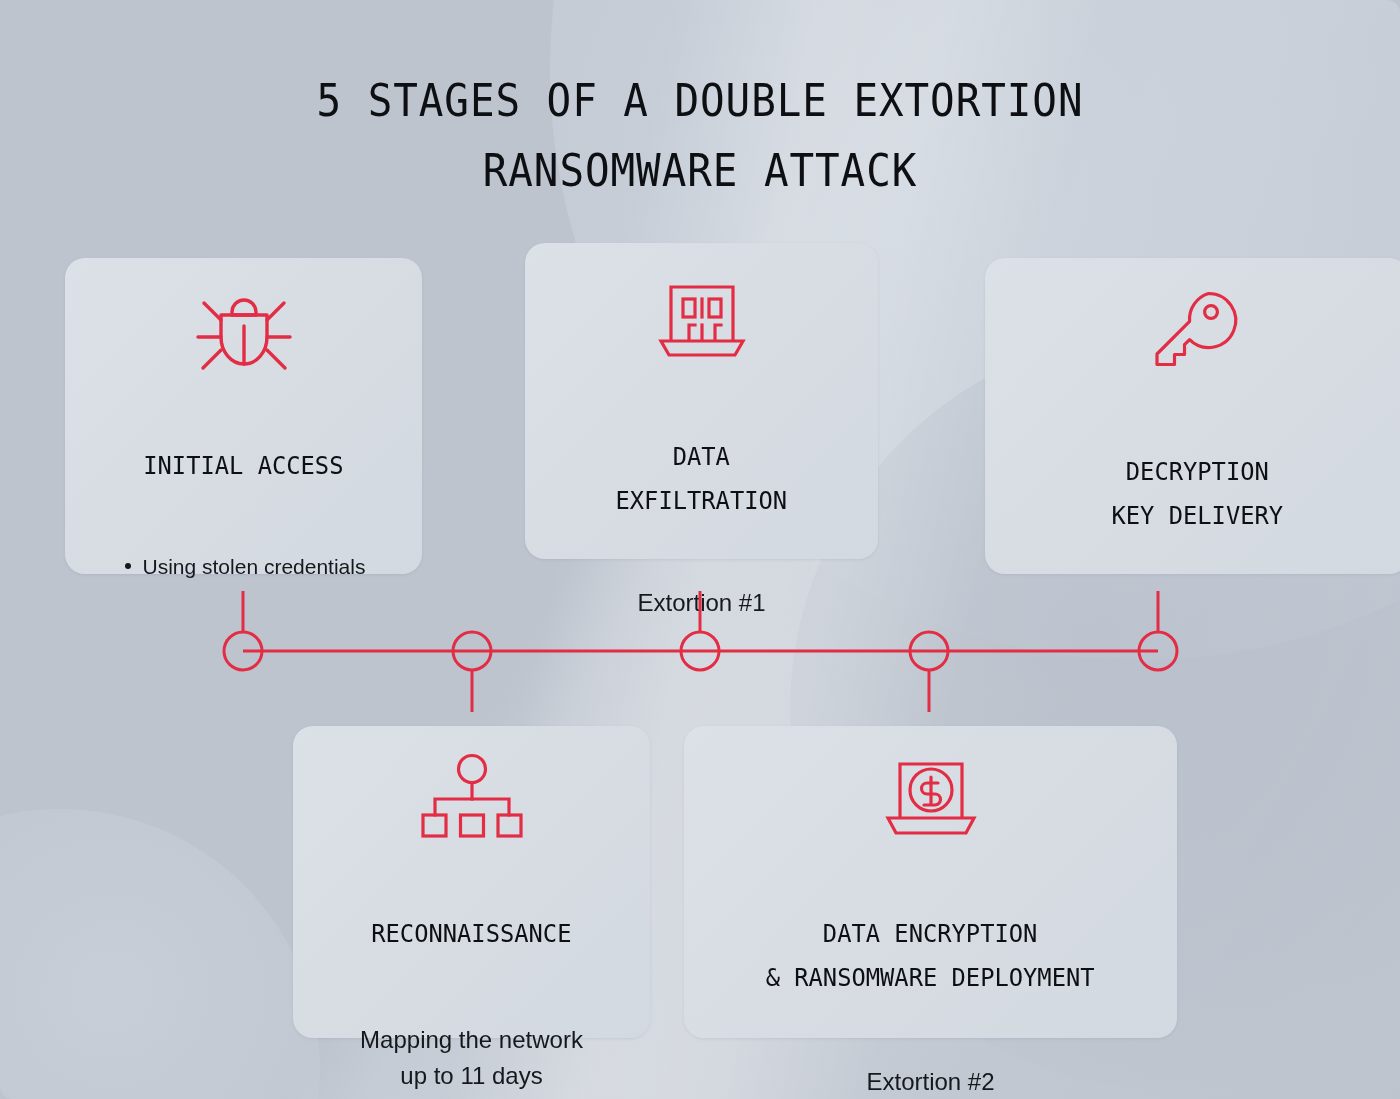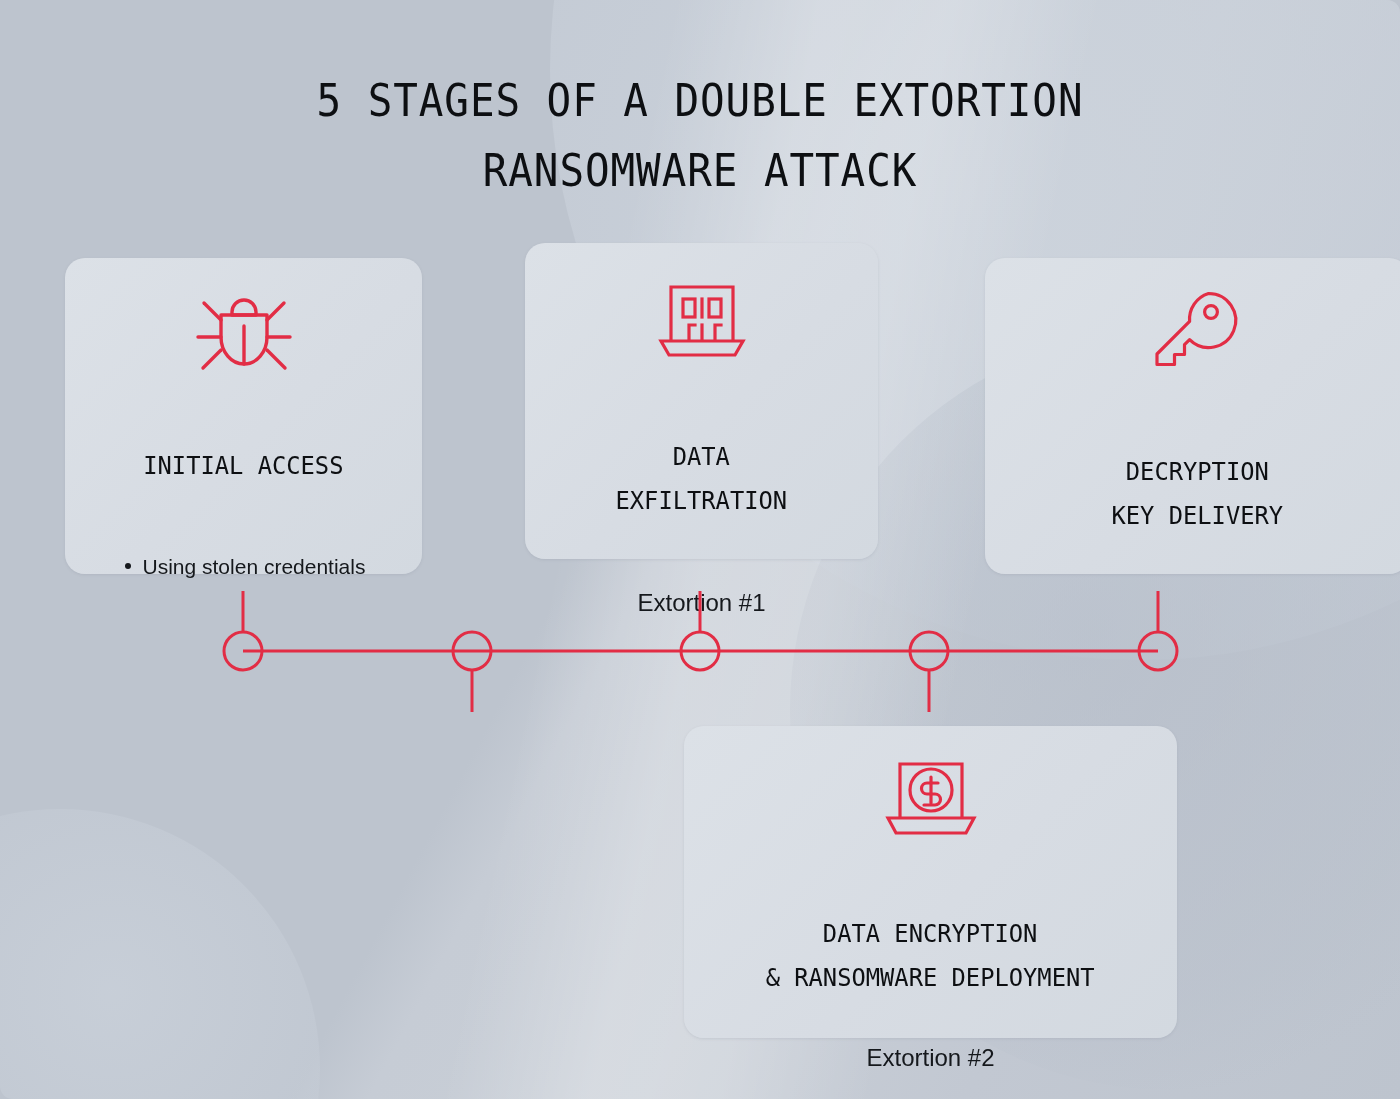--- a/index.html
+++ b/index.html
@@ -145,21 +145,21 @@
 
   #card-decryption-key  .card-icon { margin-top: 26px; }
   #card-decryption-key  .card-title { margin-top: 32px; }
 
   #card-reconnaissance  .card-icon { margin-top: 26px; }
   #card-reconnaissance  .card-title { margin-top: 30px; }
   #card-reconnaissance  .card-sub { margin-top: 26px; }
 
   #card-data-encryption .card-icon { margin-top: 28px; }
   #card-data-encryption .card-title { margin-top: 30px; }
-  #card-data-encryption .card-sub { }
+  #card-data-encryption .card-sub { margin-top: 24px; }
 
   
   #timeline {
     position: absolute;
     left: 0; top: 560px;
     width: 1400px; height: 190px;
   }
 </style>
 </head>
 <body>
@@ -216,20 +216,35 @@
     <div class="card-icon">
       <svg width="100" height="94" viewBox="0 0 100 94" fill="none" stroke="#e22d45" stroke-width="3.2" stroke-linecap="round" stroke-linejoin="round">
         <path d="M61.5 9.5 A27 27 0 1 1 42.6 55.6 L37.5 60.7 L37.5 70.5 L27.5 70.5 L27.5 80.5 L10 80.5 L10 70 L42.6 37.4 A27 27 0 0 1 61.5 9.5 Z"></path>
         <circle cx="64" cy="28" r="6.4"></circle>
       </svg>
     </div>
     <div class="card-title">DECRYPTION
 KEY DELIVERY</div>
   </div>
 
+  <div class="card" id="card-reconnaissance">
+    <div class="card-icon">
+      <svg width="110" height="90" viewBox="0 0 110 90" fill="none" stroke="#e22d45" stroke-width="3.2" stroke-linecap="square" stroke-linejoin="miter">
+        <circle cx="55" cy="17" r="13.5"></circle>
+        <line x1="55" y1="31" x2="55" y2="47"></line>
+        <polyline points="18,63 18,47 92,47 92,63"></polyline>
+        <rect x="6" y="63" width="23" height="21"></rect>
+        <rect x="43.5" y="63" width="23" height="21"></rect>
+        <rect x="81" y="63" width="23" height="21"></rect>
+      </svg>
+    </div>
+    <div class="card-title">RECONNAISSANCE</div>
+    <div class="card-sub">Mapping the network
+up to 11 days</div>
+  </div>
 
   <div class="card" id="card-data-encryption">
     <div class="card-icon">
       <svg width="110" height="88" viewBox="0 0 110 88" fill="none" stroke="#e22d45" stroke-width="3.2" stroke-linecap="square" stroke-linejoin="miter">
         <polyline points="24,62 24,10 86,10 86,62"></polyline>
         <circle cx="55" cy="36" r="21" stroke-linejoin="round"></circle>
         <g stroke-linecap="round" stroke-linejoin="round">
           <line x1="55" y1="23" x2="55" y2="49"></line>
           <path d="M62 29 L51 29 A5.5 5.5 0 0 0 51 40 L59 40 A5.5 5.5 0 0 1 59 51 L48 51"></path>
         </g>

